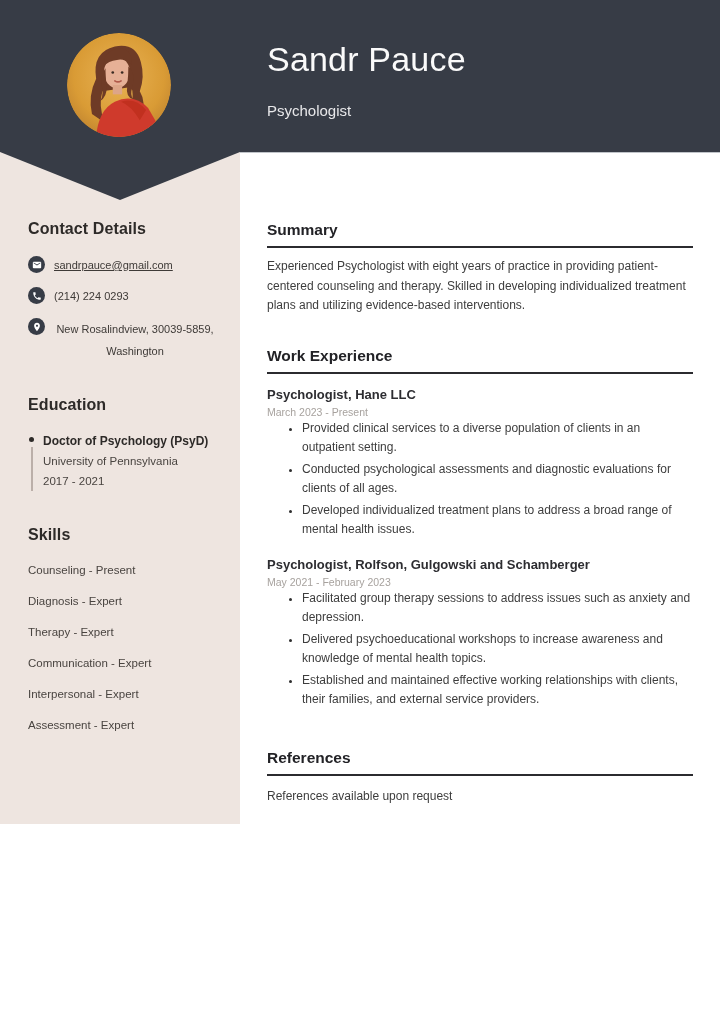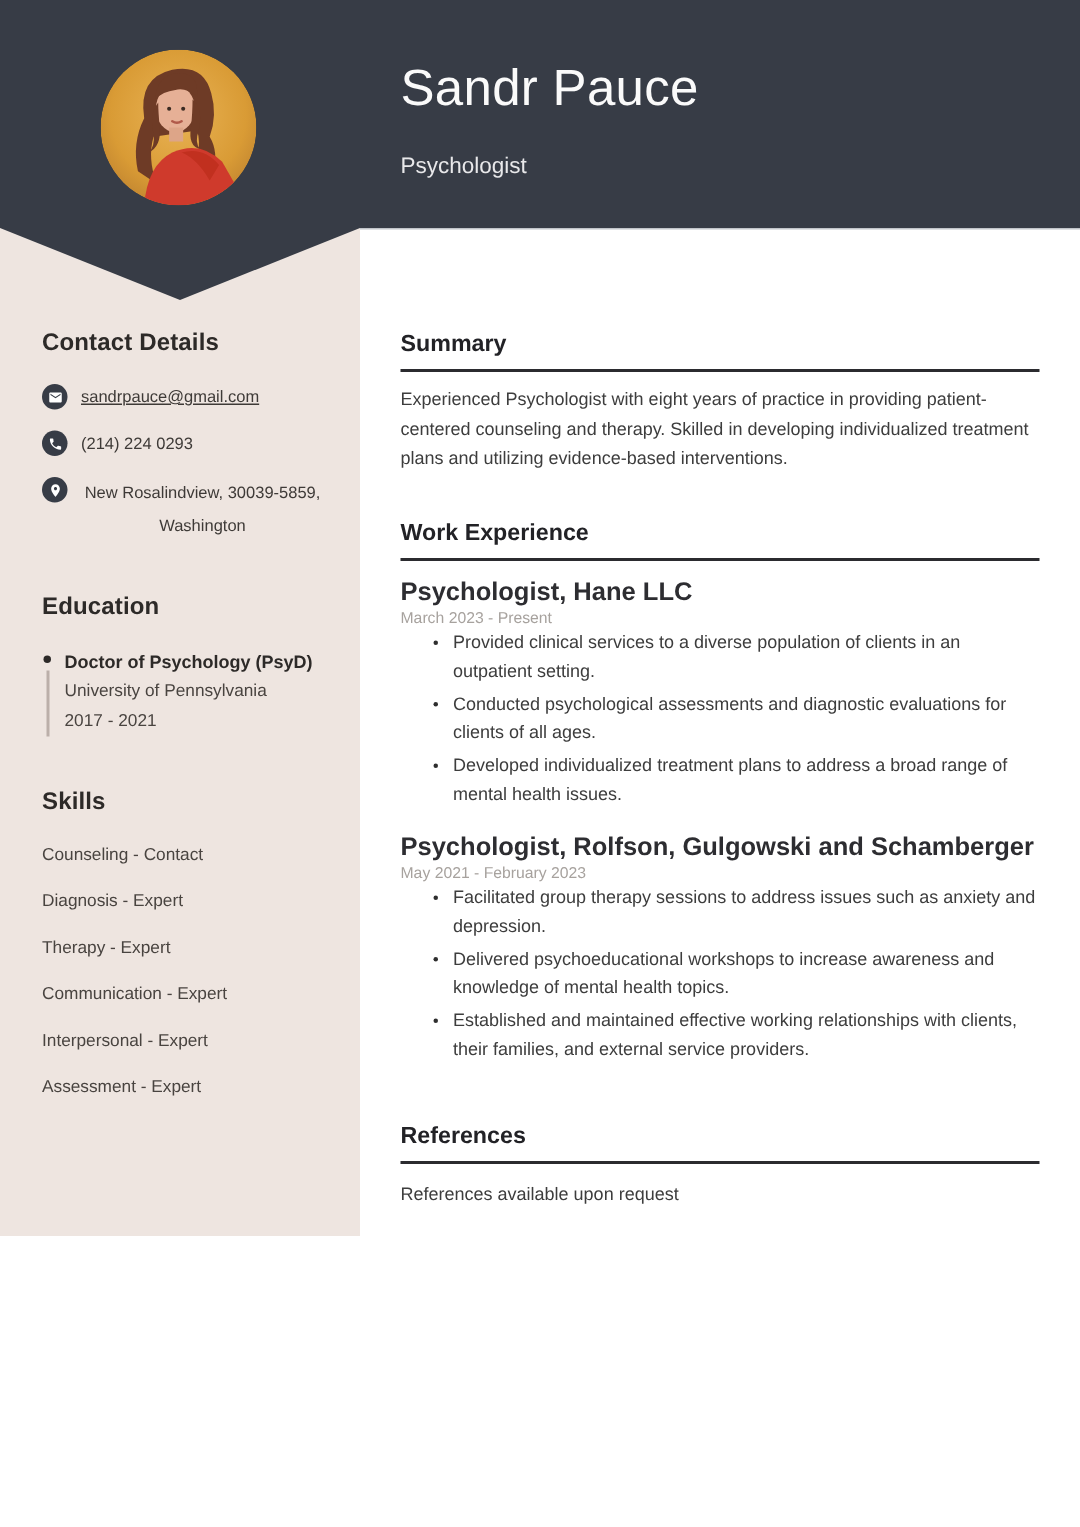--- a/index.html
+++ b/index.html
@@ -62,21 +62,21 @@
   .main-col { position:absolute; left:267px; top:0; width:426px; z-index:1; }
   .section-head {
     font-size:15.5px; line-height:20px; font-weight:700; color:#222226;
     padding-bottom:6px; border-bottom:2px solid #2b2b2f;
   }
   .summary-section { margin-top:220px; }
   .summary-text { margin-top:9px; font-size:12px; line-height:19.5px; color:#3d3d3d; }
   .work-section { margin-top:30px; }
   .job { margin-top:13px; }
   .job + .job { margin-top:17px; }
-  .job-title { font-size:17px; line-height:16px; font-weight:700; color:#2d2d31; }
+  .job-title { font-size:13px; line-height:16px; font-weight:700; color:#2d2d31; }
   .job-dates { font-size:10.5px; line-height:13px; color:#a7a29e; margin-top:3px; }
   .job-bullets { padding-left:35px; list-style:disc; }
   .job-bullets li { font-size:12px; line-height:19.5px; color:#3d3d3d; margin-bottom:2px; }
   .job-bullets li::marker { color:#2e2e2e; font-size:11px; }
   .refs-section { margin-top:38px; }
   .refs-text { margin-top:11px; font-size:12px; line-height:19px; color:#3d3d3d; }
 </style>
 </head>
 <body>
 
@@ -125,21 +125,21 @@
           <div class="edu-text">
             <div class="edu-degree">Doctor of Psychology (PsyD)</div>
             <div class="edu-school">University of Pennsylvania</div>
             <div class="edu-years">2017 - 2021</div>
           </div>
         </div>
       </div>
 
       <div class="skills-section">
         <div class="side-heading">Skills</div>
-        <div class="skill-item">Counseling - Contact</div>
+        <div class="skill-item">Counseling - Present</div>
         <div class="skill-item">Diagnosis - Expert</div>
         <div class="skill-item">Therapy - Expert</div>
         <div class="skill-item">Communication - Expert</div>
         <div class="skill-item">Interpersonal - Expert</div>
         <div class="skill-item">Assessment - Expert</div>
       </div>
 
     </div>
   </div>
 

